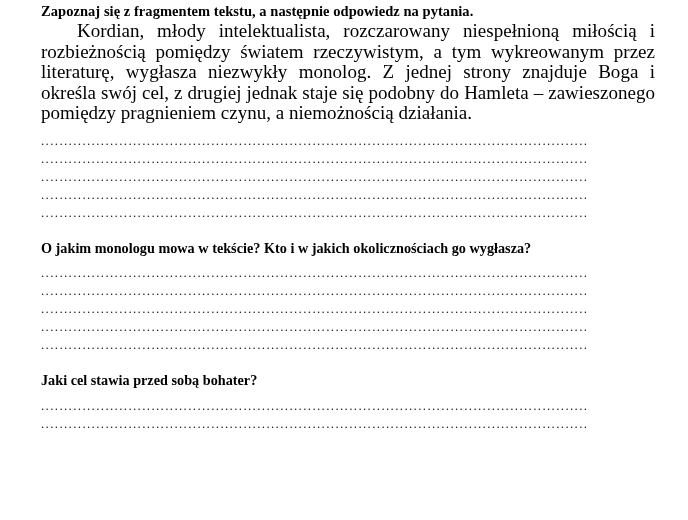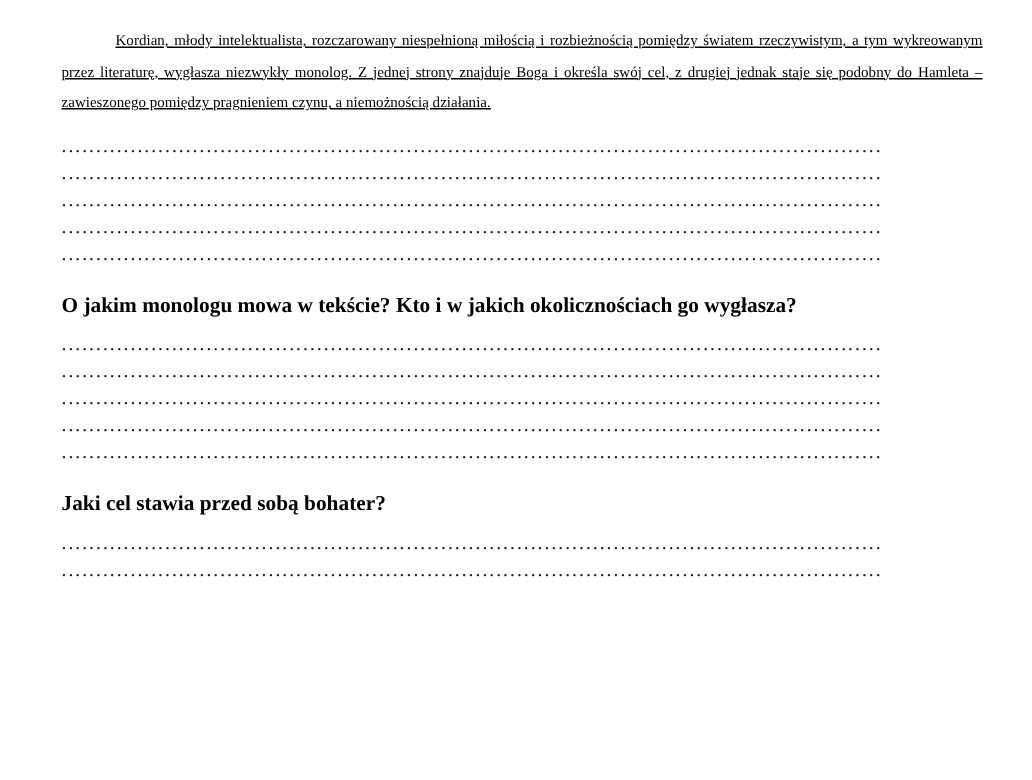--- a/index.html
+++ b/index.html
@@ -38,27 +38,26 @@
   .task-instruction {
     font-weight: bold;
     font-size: 14.5px;
     line-height: 18px;
     padding-top: 2px;
     letter-spacing: 0.05px;
   }
 
   
   .passage {
-    margin-top: 18px;
-    font-size: 10px;
+    margin-top: 1px;
+    font-size: 19px;
     line-height: 20.5px;
     text-align: justify;
     text-indent: 36px;
     letter-spacing: 0.02px;
-    text-decoration: underline;
   }
 
   .source-line {
     margin-top: 9px;
     font-style: italic;
     font-size: 10.6px;
     line-height: 13px;
     text-align: right;
     letter-spacing: 0.02px;
   }
@@ -97,20 +96,21 @@
   .q1-lines { margin-top: 8px; }
   .q2-lines { margin-top: 7px; }
   .q3-lines { margin-top: 7px; }
 </style>
 </head>
 <body>
 
 <div class="page">
 
 
+  <div class="task-instruction">Zapoznaj się z fragmentem tekstu, a następnie odpowiedz na pytania.</div>
 
   <div class="passage">Kordian, młody intelektualista, rozczarowany niespełnioną miłością i rozbieżnością pomiędzy światem rzeczywistym, a tym wykreowanym przez literaturę, wygłasza niezwykły monolog. Z jednej strony znajduje Boga i określa swój cel, z drugiej jednak staje się podobny do Hamleta – zawieszonego pomiędzy pragnieniem czynu, a niemożnością działania.</div>
 
 
   <div class="answer-lines q1-lines">
     <div class="answer-line">.......................................................................................................................</div>
     <div class="answer-line">.......................................................................................................................</div>
     <div class="answer-line">.......................................................................................................................</div>
     <div class="answer-line">.......................................................................................................................</div>
     <div class="answer-line">.......................................................................................................................</div>

